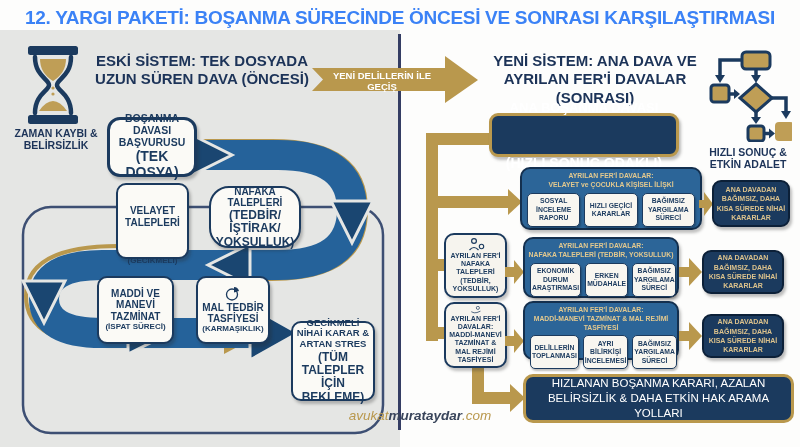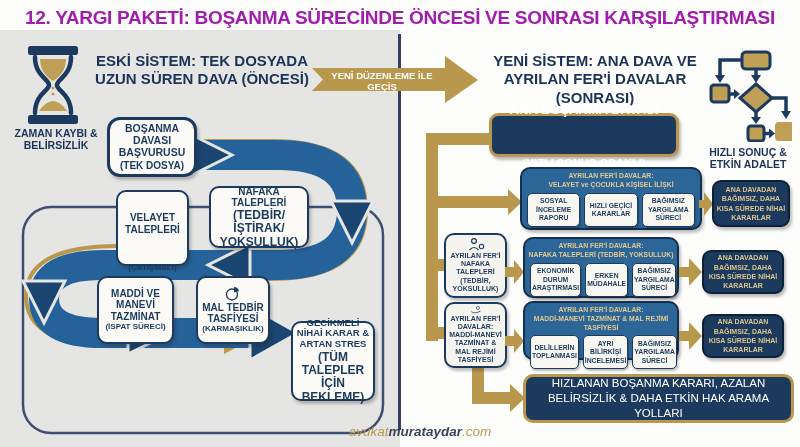--- a/index.html
+++ b/index.html
@@ -1,52 +1,52 @@
 <!DOCTYPE html>
 <html><head>
 <meta charset="utf-8">
 <style>
   html,body{margin:0;padding:0;}
   .stage{position:relative;width:800px;height:447px;background:#fdfdfc;overflow:hidden;
          font-family:"Liberation Sans",sans-serif;color:#1b3a5e;}
   .abs{position:absolute;}
   .title{left:0;top:7px;width:800px;text-align:center;font-size:19px;font-weight:bold;
-         color:#a21caf;letter-spacing:-0.3px;z-index:4;}
+         color:#3b82f6;letter-spacing:-0.3px;z-index:4;}
   .gray-bg{left:0;top:30px;width:400px;height:417px;background:#e5e6e4;z-index:0;}
   .divider{left:398px;top:34px;width:3px;height:396px;background:#343d63;z-index:1;}
   .col-header{font-size:15px;font-weight:bold;text-align:center;color:#1c3358;line-height:1.22;z-index:3;}
   .badge-caption{font-size:10.5px;font-weight:bold;text-align:center;color:#1c3358;line-height:1.15;z-index:3;}
   svg.layer{z-index:1;}
   
   .flowbox{background:#fbfaf6;border:2.5px solid #1b3a5e;border-radius:10px;display:flex;
            flex-direction:column;align-items:center;justify-content:center;text-align:center;
            font-weight:bold;line-height:1.12;box-shadow:2px 3px 3px rgba(40,40,40,.28);
            box-sizing:border-box;padding:2px;z-index:3;}
   .fb-label{font-size:10px;}
   .fb-sub{font-size:8px;margin-top:1px;}
   #box-start{left:107px;top:117px;width:90px;height:60px;border-width:3px;border-radius:13px;}
   #box-start .fb-label{font-size:10.5px;}
-  #box-start .fb-sub{font-size:10px;}
-  #box-velayet{left:116px;top:190px;width:73px;height:76px;gap:28px;}
-  #box-nafaka{left:209px;top:186px;width:100px;height:62px;}
+  #box-start .fb-sub{font-size:14px;}
+  #box-velayet{left:116px;top:183px;width:73px;height:76px;gap:28px;}
+  #box-nafaka{left:209px;top:186px;width:92px;height:62px;border-radius:20px;}
   #box-nafaka .fb-sub{font-size:12px;text-align:center;}
   #box-maddi{left:97px;top:276px;width:77px;height:68px;}
   #box-mal{left:196px;top:276px;width:74px;height:68px;}
   #box-sonuc{left:291px;top:321px;width:84px;height:80px;}
   #box-sonuc .fb-label{font-size:9.5px;}
   #box-sonuc .fb-sub{font-size:12px;}
   
   .transition-text{left:318px;top:70px;width:128px;text-align:center;font-size:9.5px;
                    font-weight:bold;color:#fff;z-index:4;}
   
   #ana-box{left:489px;top:113px;width:190px;height:44px;background:#1b3a5e;border:3px solid #b9984d;
            border-radius:9px;display:flex;flex-direction:column;align-items:center;justify-content:center;
            color:#fff;text-align:center;z-index:3;box-sizing:border-box;box-shadow:2px 3px 3px rgba(40,40,40,.3);gap:39px;}
   #ana-box .t{font-size:13px;font-weight:bold;}
-  #ana-box .s{font-size:11px;font-weight:bold;margin-top:1px;}
+  #ana-box .s{font-size:14px;font-weight:bold;margin-top:1px;}
   .row-panel{background:#2c6598;border:2.5px solid #14304f;border-radius:10px;z-index:3;
              box-sizing:border-box;box-shadow:2px 3px 3px rgba(40,40,40,.28);}
   #panel1{left:520px;top:167px;width:182px;height:63px;}
   #panel2{left:523px;top:237px;width:156px;height:61px;}
   #panel3{left:523px;top:301px;width:156px;height:59px;}
   .panel-title{text-align:center;font-weight:bold;font-size:6.8px;line-height:1.3;
                color:#e3c98f;margin-top:3px;}
   .steps{display:flex;justify-content:space-between;gap:4px;padding:3px 5px 0 5px;}
   .step{flex:1;background:#f8f6f0;border:1.5px solid #1b3a5e;border-radius:5px;color:#1b3a5e;
         font-weight:bold;font-size:6.8px;line-height:1.2;text-align:center;display:flex;
@@ -63,21 +63,21 @@
               align-items:center;justify-content:center;padding:2px;box-sizing:border-box;z-index:3;
               box-shadow:2px 3px 3px rgba(40,40,40,.3);}
   #result1{left:712px;top:180px;width:78px;height:47px;}
   #result2{left:702px;top:250px;width:82px;height:44px;}
   #result3{left:702px;top:314px;width:82px;height:44px;}
   #conclusion{left:523px;top:374px;width:271px;height:49px;background:#1b3a5e;border:3px solid #b9984d;
               border-radius:10px;color:#fff;font-weight:normal;font-size:11.5px;line-height:1.3;
               text-align:center;display:flex;align-items:center;justify-content:center;
               box-sizing:border-box;z-index:3;}
   .mini-arrow{z-index:3;}
-  .footer{left:300px;top:424px;width:240px;text-align:center;font-size:13.5px;font-style:italic;z-index:4;}
+  .footer{left:300px;top:408px;width:240px;text-align:center;font-size:13.5px;font-style:italic;z-index:4;}
   .footer .f1,.footer .f3{color:#b9984d;}
   .footer .f2{color:#39455b;font-weight:bold;}
   .icon-row{margin-bottom:1px;}
 </style>
 </head>
 <body>
 
 <div class="stage">
 
   <div class="abs gray-bg"></div>
@@ -120,21 +120,21 @@
   </div>
 
   <div class="abs flowbox" id="box-velayet">
     <svg class="icon-row" width="20" height="13" viewBox="0 0 20 13">
       <circle cx="6" cy="3.2" r="2.3" fill="none" stroke="#1b3a5e" stroke-width="1.3"></circle>
       <circle cx="14" cy="3.2" r="2.3" fill="none" stroke="#1b3a5e" stroke-width="1.3"></circle>
       <path d="M2 12 Q6 7.5 10 12" fill="none" stroke="#1b3a5e" stroke-width="1.3"></path>
       <path d="M10 12 Q14 7.5 18 12" fill="none" stroke="#1b3a5e" stroke-width="1.3"></path>
     </svg>
     <div class="fb-label">VELAYET TALEPLERİ</div>
-    <div class="fb-sub">(ÇATIŞMALI)</div>
+    <div class="fb-sub">(GECİKMELİ)</div>
   </div>
 
   <div class="abs flowbox" id="box-nafaka">
     <svg class="icon-row" width="20" height="13" viewBox="0 0 20 13">
       <circle cx="13.5" cy="3.5" r="2.8" fill="none" stroke="#1b3a5e" stroke-width="1.2"></circle>
       <path d="M2 10.5 Q6.5 13 11 11 L16.5 9" fill="none" stroke="#1b3a5e" stroke-width="1.3" stroke-linecap="round"></path>
     </svg>
     <div class="fb-label">NAFAKA TALEPLERİ</div>
     <div class="fb-sub">(TEDBİR/İŞTİRAK/ YOKSULLUK)</div>
   </div>
@@ -154,21 +154,21 @@
   </div>
 
   <div class="abs flowbox" id="box-sonuc">
     <div class="fb-label">GECİKMELİ NİHAİ KARAR &amp; ARTAN STRES</div>
     <div class="fb-sub">(TÜM TALEPLER İÇİN BEKLEME)</div>
   </div>
 
   <svg class="abs" style="left:312px;top:52px;z-index:3;" width="170" height="56" viewBox="0 0 170 56">
     <polygon points="0,16 133,16 133,4 166,28 133,51 133,39 0,39 11,27.5" fill="#b9984d"></polygon>
   </svg>
-  <div class="abs transition-text">YENİ DÜZENLEME İLE GEÇİŞ</div>
+  <div class="abs transition-text">YENİ DELİLLERİN İLE GEÇİŞ</div>
 
   <div class="abs col-header" style="left:486px;top:52px;width:218px;">YENİ SİSTEM: ANA DAVA VE AYRILAN FER'İ DAVALAR (SONRASI)</div>
 
   <svg class="abs" style="left:706px;top:50px;z-index:3;" width="86" height="92" viewBox="0 0 86 92">
     <rect x="36" y="2" width="28" height="17" rx="4" fill="#bf9e56" stroke="#1b3a5e" stroke-width="3"></rect>
     <path d="M36 10 H14 V25" fill="none" stroke="#1b3a5e" stroke-width="3.5"></path>
     <polygon points="9,25 19,25 14,33" fill="#1b3a5e"></polygon>
     <rect x="5" y="35" width="18" height="17" rx="3" fill="#bf9e56" stroke="#1b3a5e" stroke-width="3"></rect>
     <path d="M50 19 V25" fill="none" stroke="#1b3a5e" stroke-width="3.5"></path>
     <polygon points="45,25 55,25 50,33" fill="#1b3a5e"></polygon>

